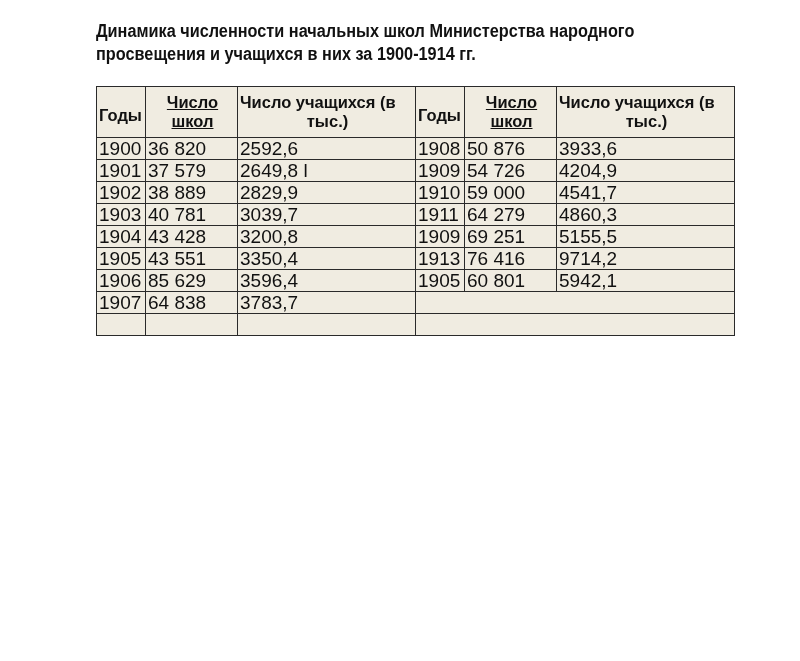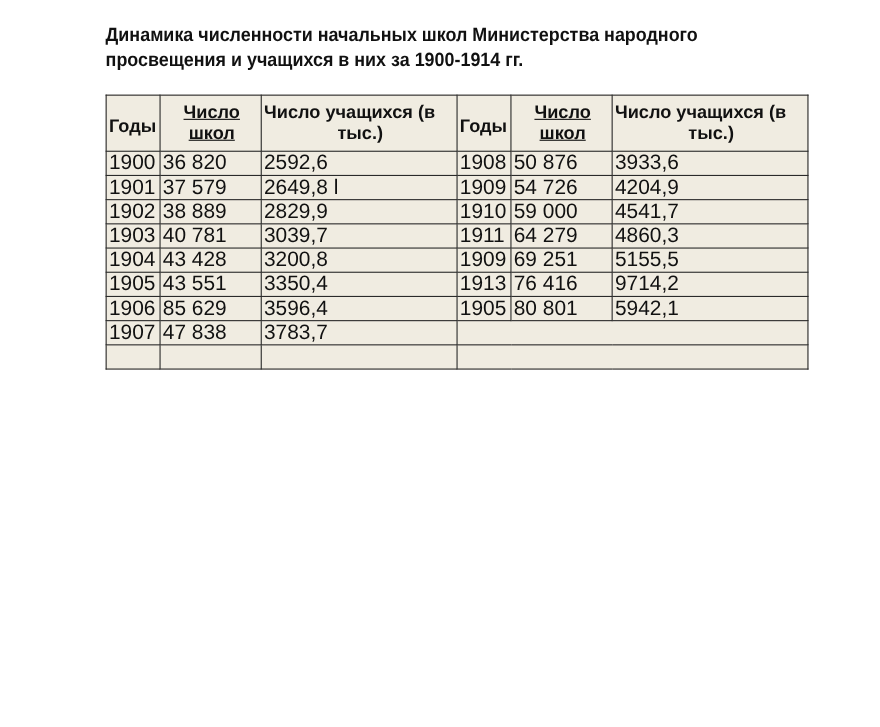--- a/index.html
+++ b/index.html
@@ -110,26 +110,26 @@
     <td>3350,4</td>
     <td>1913</td>
     <td>76 416</td>
     <td>9714,2</td>
   </tr>
   <tr>
     <td>1906</td>
     <td>85 629</td>
     <td>3596,4</td>
     <td>1905</td>
-    <td>80 801</td>
+    <td>60 801</td>
     <td>5942,1</td>
   </tr>
   <tr>
     <td>1907</td>
-    <td>47 838</td>
+    <td>64 838</td>
     <td>3783,7</td>
     <td colspan="3"></td>
   </tr>
   <tr>
     <td></td>
     <td></td>
     <td></td>
     <td colspan="3"></td>
   </tr>
 </tbody>

